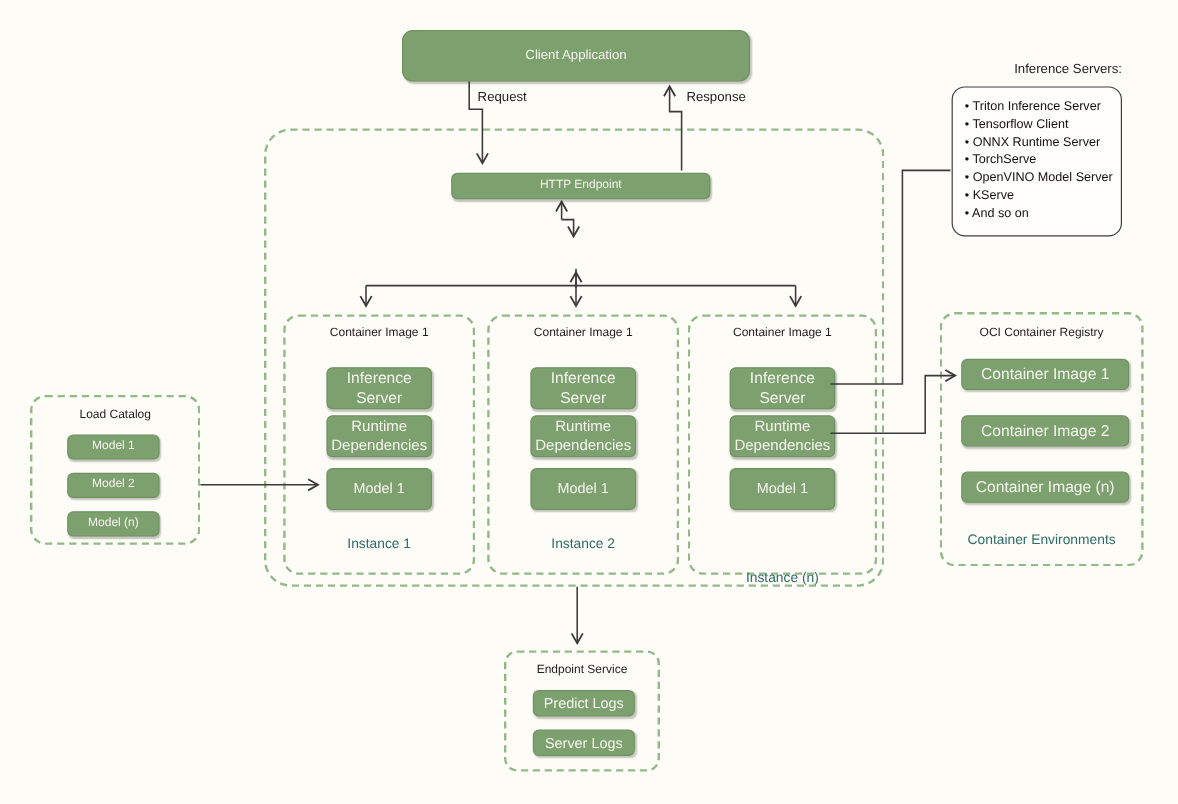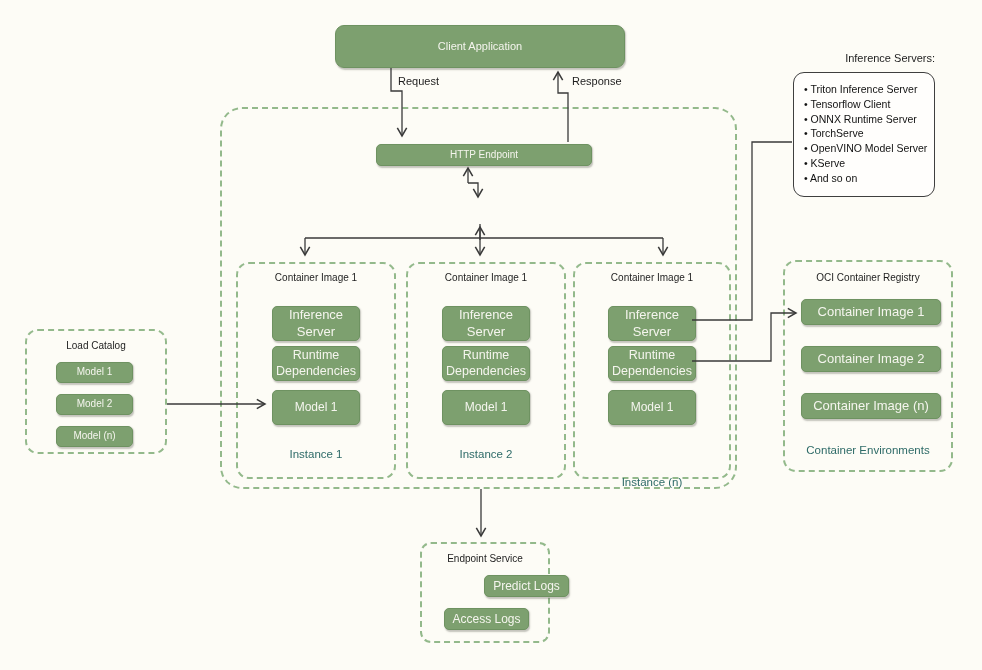--- a/index.html
+++ b/index.html
@@ -141,22 +141,22 @@
   <div class="dashed-container" style="left:783px; top:260px; width:170px; height:212px;">
     <div class="diagram-title fs115" style="left:0; top:10px; width:166px;">OCI Container Registry</div>
     <div class="green-box fs13" style="left:16px; top:37px; width:140px; height:26px;">Container Image 1</div>
     <div class="green-box fs13" style="left:16px; top:84px; width:140px; height:26px;">Container Image 2</div>
     <div class="green-box fs13" style="left:16px; top:131px; width:140px; height:26px;">Container Image (n)</div>
     <div class="instance-label" style="left:0; top:182px; width:166px;">Container Environments</div>
   </div>
 
   <div class="dashed-container" style="left:420px; top:542px; width:130px; height:101px; border-radius:11px;">
     <div class="diagram-title fs115" style="left:0; top:9px; width:126px;">Endpoint Service</div>
-    <div class="green-box fs12" style="left:22px; top:31px; width:85px; height:22px;margin-left:40px;">Predict Logs</div>
-    <div class="green-box fs12" style="left:22px; top:64px; width:85px; height:22px;">Access Logs</div>
+    <div class="green-box fs12" style="left:22px; top:31px; width:85px; height:22px;">Predict Logs</div>
+    <div class="green-box fs12" style="left:22px; top:64px; width:85px; height:22px;">Server Logs</div>
   </div>
 
   <svg class="connectors" width="982" height="670" viewBox="0 0 982 670">
     <defs>
       <marker id="arrow" viewBox="0 0 10 10" refX="8" refY="5" markerWidth="9" markerHeight="9" orient="auto-start-reverse">
         <path d="M1,1 L8,5 L1,9" fill="none" stroke="#3a3a3a" stroke-width="1.3"></path>
       </marker>
     </defs>
     <g fill="none" stroke="#3a3a3a" stroke-width="1.3">
       <path d="M391,68 L391,91 L402,91 L402,136" marker-end="url(#arrow)"></path>

